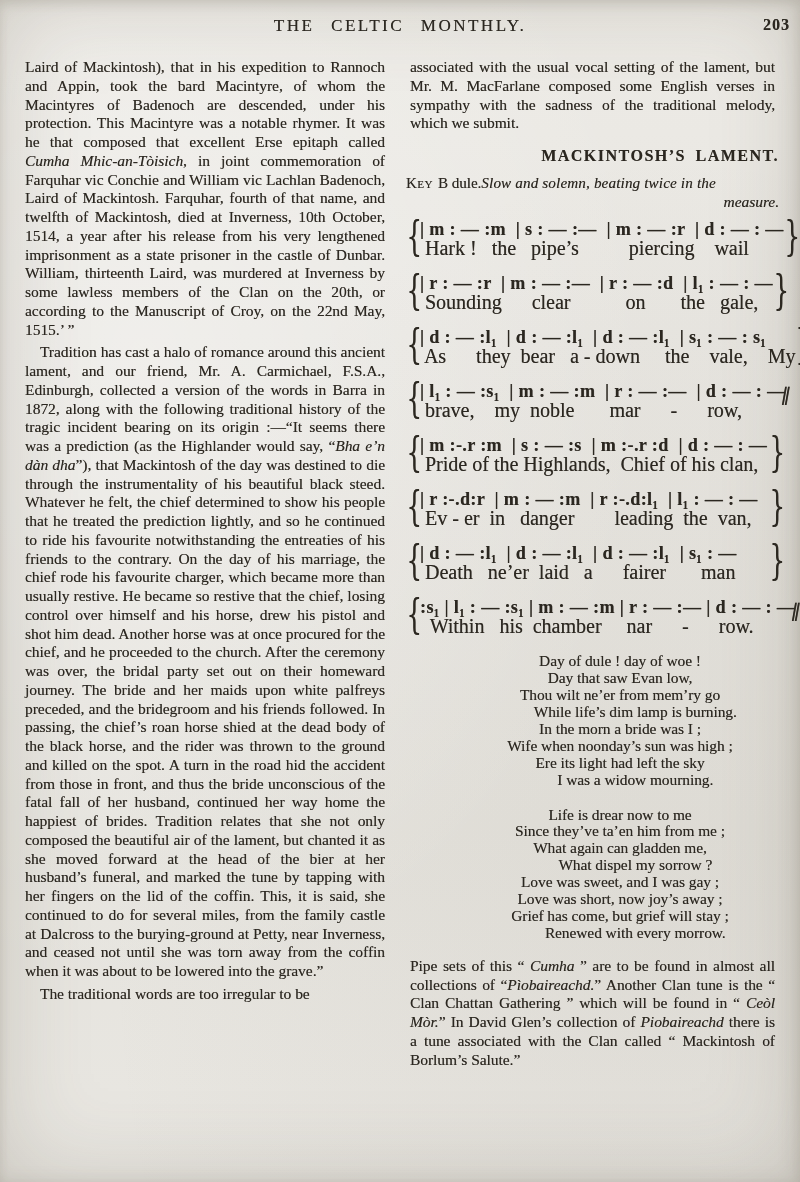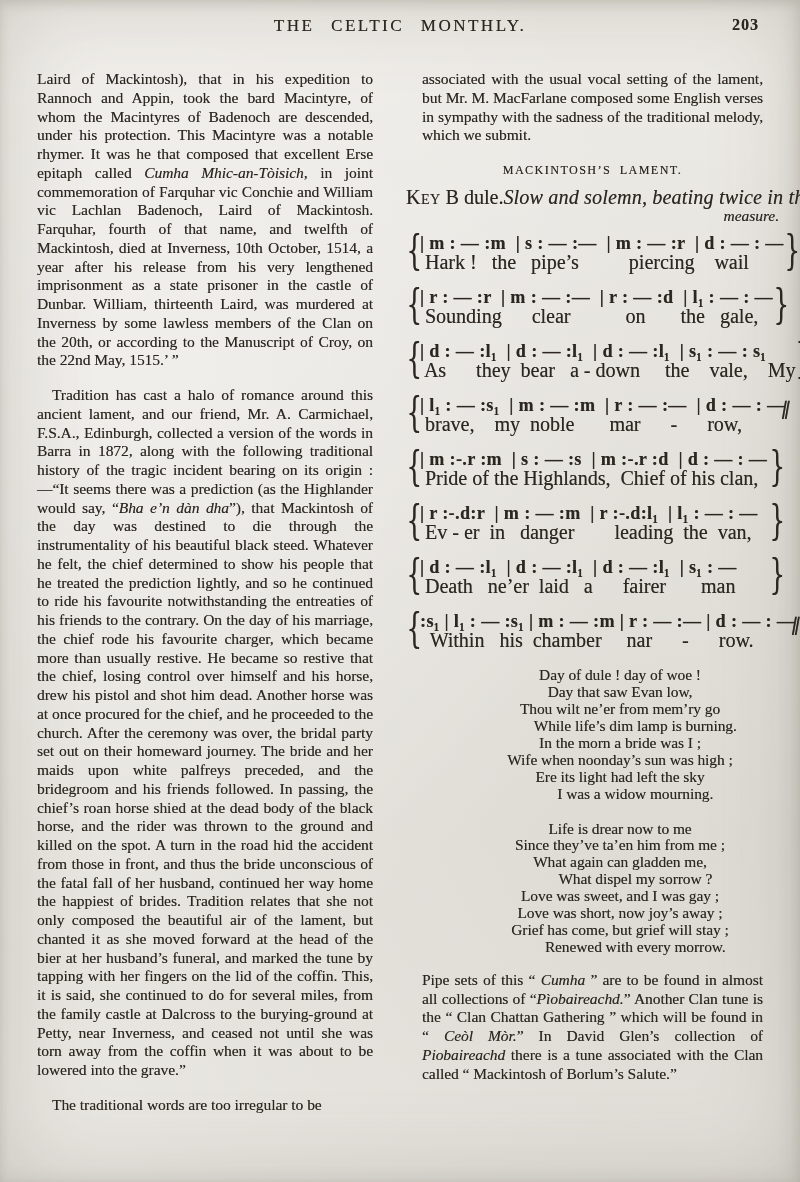--- a/index.html
+++ b/index.html
@@ -10,27 +10,27 @@
       radial-gradient(ellipse at 18% 30%, rgba(255,255,255,.35), rgba(255,255,255,0) 55%),
       radial-gradient(ellipse at 85% 80%, rgba(120,110,95,.08), rgba(120,110,95,0) 60%),
       linear-gradient(180deg,#edebe6 0%,#e8e6e1 28%,#e5e3dd 70%,#e9e7e2 100%);
     box-shadow:inset 0 0 90px rgba(90,80,62,.22), inset -6px 0 18px rgba(90,80,62,.12), inset 0 4px 10px rgba(90,80,62,.10);
     font-family:"Liberation Serif","DejaVu Serif",serif;
     color:#2b2720;
     text-shadow:0.25px 0 0 rgba(43,39,32,.55);
   }
   header{position:relative;padding-top:16px;height:26px;}
   .title{text-align:center;font-weight:normal;font-size:17px;letter-spacing:2.5px;word-spacing:10px;}
-  .pageno{position:absolute;right:41px;top:16px;font-size:16px;font-weight:bold;letter-spacing:1px;}
+  .pageno{position:absolute;right:10px;top:16px;font-size:16px;font-weight:bold;letter-spacing:1px;}
   .columns{display:flex;gap:17px;padding:0 21px;margin-top:12px;}
   .col{width:373px;font-size:15.4px;line-height:18.75px;text-align:justify;}
-  .col p{margin:16px;text-indent:15px;}
+  .col p{margin:4px;text-indent:15px;}
   .col p.noindent{text-indent:0;}
-  h2{margin:14px 0 0 0;text-align:center;font-size:12px;letter-spacing:1.5px;word-spacing:4px;font-weight:normal;}
-  .keyline{display:flex;margin-top:8px;font-size:20px;white-space:nowrap;}
+  h2{margin:14px 0 0 0;text-align:right;font-size:16px;letter-spacing:1.5px;word-spacing:4px;font-weight:bold;}
+  .keyline{display:flex;margin-top:8px;font-size:15px;white-space:nowrap;}
   .keyline .keyword{font-variant:small-caps;letter-spacing:.5px;}
   .keyline .keyval{margin-left:5px;}
   .keyline i{letter-spacing:.2px;}
   .tempo2{text-align:right;font-size:15.4px;margin-bottom:8px;}
   .system{display:flex;align-items:flex-start;margin-bottom:16px;}
   .brace{font-family:"DejaVu Serif",serif;font-size:27px;line-height:27px;font-weight:400;
          transform:scaleY(1.55) scaleX(.9);transform-origin:50% 30%;display:inline-block;width:10px;flex:0 0 auto;}
   .brace.close{margin-left:auto;}
   .music{margin-left:4px;flex:0 1 auto;}
   .notation{font-weight:bold;font-size:18px;line-height:20px;white-space:pre;letter-spacing:.4px;}

